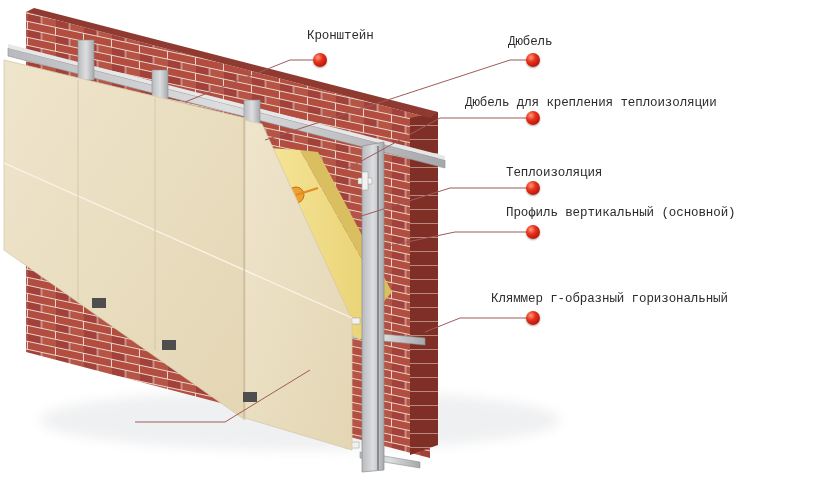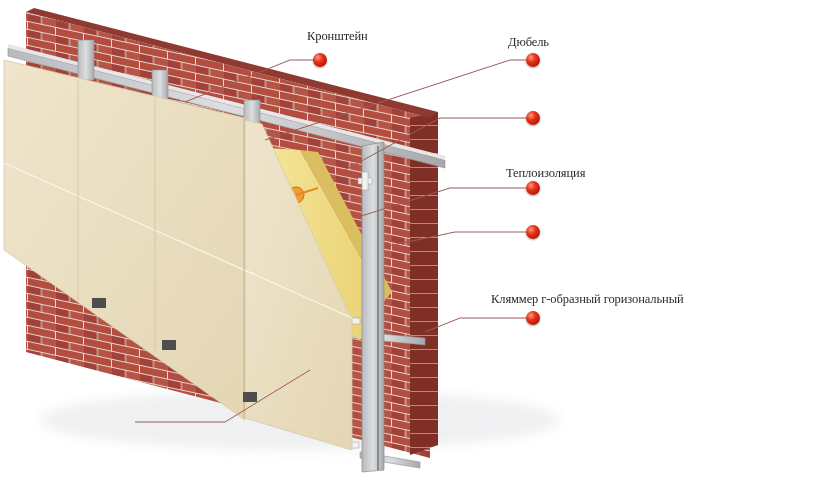--- a/index.html
+++ b/index.html
@@ -1,20 +1,20 @@
 <!DOCTYPE html>
 <html><head>
 <meta charset="utf-8">
 <style>
   html, body { margin: 0; padding: 0; background: #ffffff; }
   body { width: 825px; height: 483px; position: relative; overflow: hidden;
          font-family: "DejaVu Sans", "Liberation Sans", sans-serif; }
   #stage { position: absolute; left: 0; top: 0; width: 825px; height: 483px; }
   .label { position: absolute; font-size: 12.5px; color: #2b2b2b; white-space: nowrap;
-           font-family: Liberation Serif, serif; letter-spacing: -0.1px; }
+           font-family: Liberation Mono, monospace; letter-spacing: -0.1px; }
   .label.multi { white-space: normal; line-height: 22px; width: 110px; }
   .dot { position: absolute; width: 14px; height: 14px; border-radius: 50%;
          background: radial-gradient(circle at 35% 32%, #ff9a80 0%, #e8321c 35%, #b81608 75%, #8a0e04 100%);
          box-shadow: 0 1px 2px rgba(0,0,0,0.35); }
 </style>
 </head>
 <body>
 
 <div id="stage">
   <svg width="825" height="483" viewBox="0 0 825 483" xmlns="http://www.w3.org/2000/svg">
@@ -108,25 +108,27 @@
     </g>
   </svg>
 
   
   <div class="label" style="left:307px;top:29px;">Кронштейн</div>
   <div class="dot" style="left:313px;top:53px;"></div>
 
   <div class="label" style="left:508px;top:35px;">Дюбель</div>
   <div class="dot" style="left:526px;top:53px;"></div>
 
+  <div class="label" style="left:465px;top:96px;">Дюбель для крепления теплоизоляции</div>
   <div class="dot" style="left:526px;top:111px;"></div>
 
   <div class="label" style="left:506px;top:166px;">Теплоизоляция</div>
   <div class="dot" style="left:526px;top:181px;"></div>
 
+  <div class="label" style="left:506px;top:206px;">Профиль вертикальный (основной)</div>
   <div class="dot" style="left:526px;top:225px;"></div>
 
   <div class="label" style="left:491px;top:292px;">Кляммер г-образный горизональный</div>
   <div class="dot" style="left:526px;top:311px;"></div>
 
   <div class="label multi" style="left:72px;top:408px;">
   </div>
 </div>
 
 </body></html>

